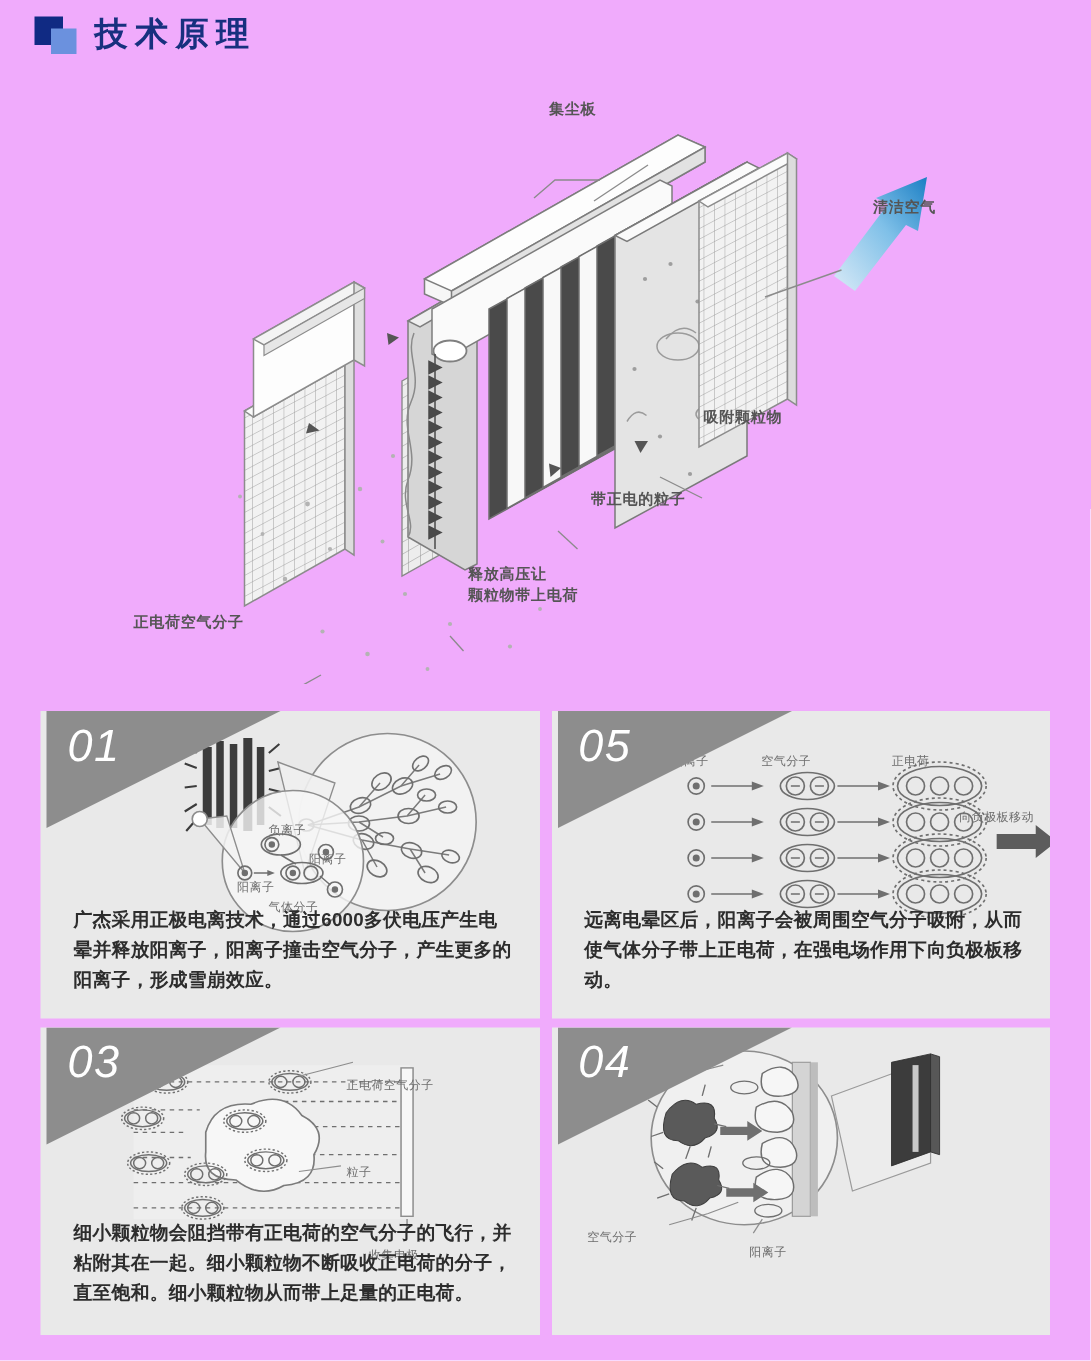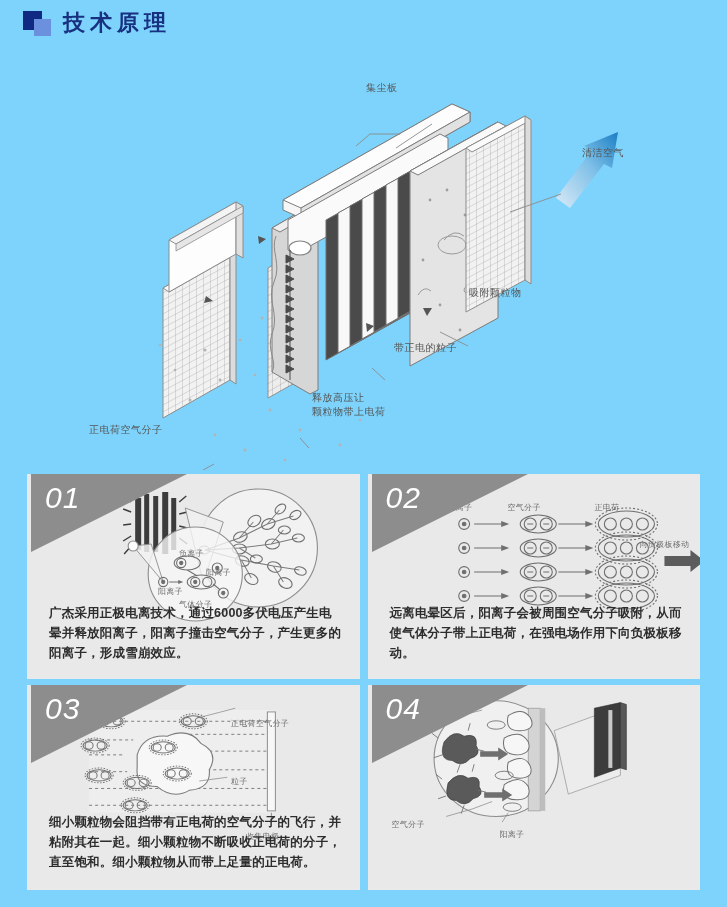--- a/index.html
+++ b/index.html
@@ -2,35 +2,35 @@
 <html><head>
 <meta charset="utf-8">
 <style>
   * { box-sizing: border-box; margin: 0; padding: 0; }
   html, body {
     width: 727px; height: 907px;
     background: #ffffff;
     font-family: "Liberation Sans", "DejaVu Sans", sans-serif;
     overflow: hidden;
   }
-  #page { position: relative; width: 727px; height: 907px; background:#7dd3fc; }
+  #page { position: relative; width: 727px; height: 907px; background:#f0abfc; }
 
   
   .header { position:absolute; left:0; top:0; width:727px; height:48px; }
   .hdr-icon { position:absolute; left:23px; top:11px; width:30px; height:26px; }
   .hdr-icon .sq-dark { position:absolute; left:0; top:0; width:19px; height:19px; background:#102a83; }
   .hdr-icon .sq-light { position:absolute; left:11px; top:8px; width:17px; height:17px; background:#6b91de; }
   .hdr-title {
     position:absolute; left:63px; top:8px;
     font-size:22px; letter-spacing:5px; font-weight:600;
     color:#17307f; line-height:30px;
   }
 
   
-  .diagram { position:absolute; left:0; top:50px; width:727px; height:420px; }
+  .diagram { position:absolute; left:0; top:36px; width:727px; height:420px;font-weight:bold; }
   .diagram svg { display:block; }
   .dlabel {
     position:absolute; font-size:10px; color:#555; white-space:nowrap;
     line-height:14px; letter-spacing:.5px;
   }
 
   
   .cards {
     position:absolute; left:27px; top:474px;
     width:673px; height:416px;
@@ -385,21 +385,21 @@
 
           <polygon points="296,70 322,70 322,64 336,75 322,86 322,80 296,80" fill="#5c5c5c"></polygon>
         </svg>
         <div class="ilabel" style="left:80px; top:16px;">阳离子</div>
         <div class="ilabel" style="left:140px; top:16px;">空气分子</div>
         <div class="ilabel" style="left:227px; top:16px;">正电荷</div>
         <div class="ilabel" style="left:272px; top:53px;">向负极板移动</div>
       </div>
       <div class="card-badge">
         <div class="tri"></div>
-        <div class="badge-num">02</div>
+        <div class="badge-num">05</div>
       </div>
       <div class="card-text">远离电晕区后，阳离子会被周围空气分子吸附，从而使气体分子带上正电荷，在强电场作用下向负极板移动。</div>
     </div>
 
     <div class="card card-03">
       <div class="illus">
         <svg viewBox="0 0 332 150" preserveAspectRatio="none">
           <rect x="62" y="14" width="184" height="110" fill="#eeeeee"></rect>
 
           <g stroke="#6f6f6f" stroke-width="0.9" stroke-dasharray="3 3" fill="none">

